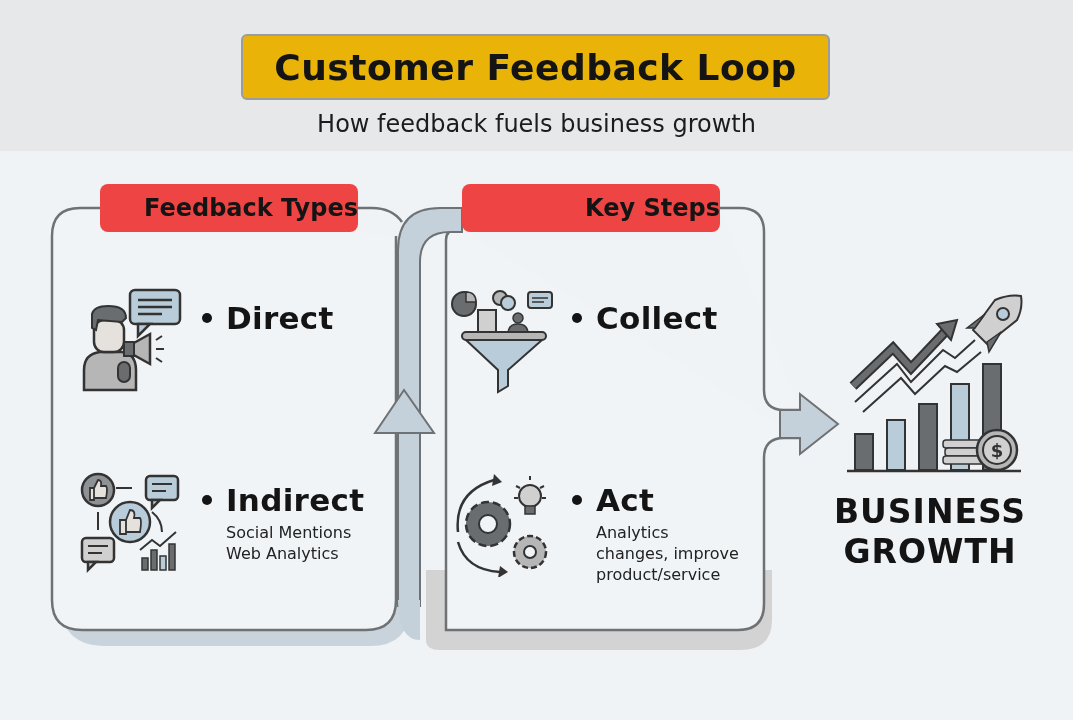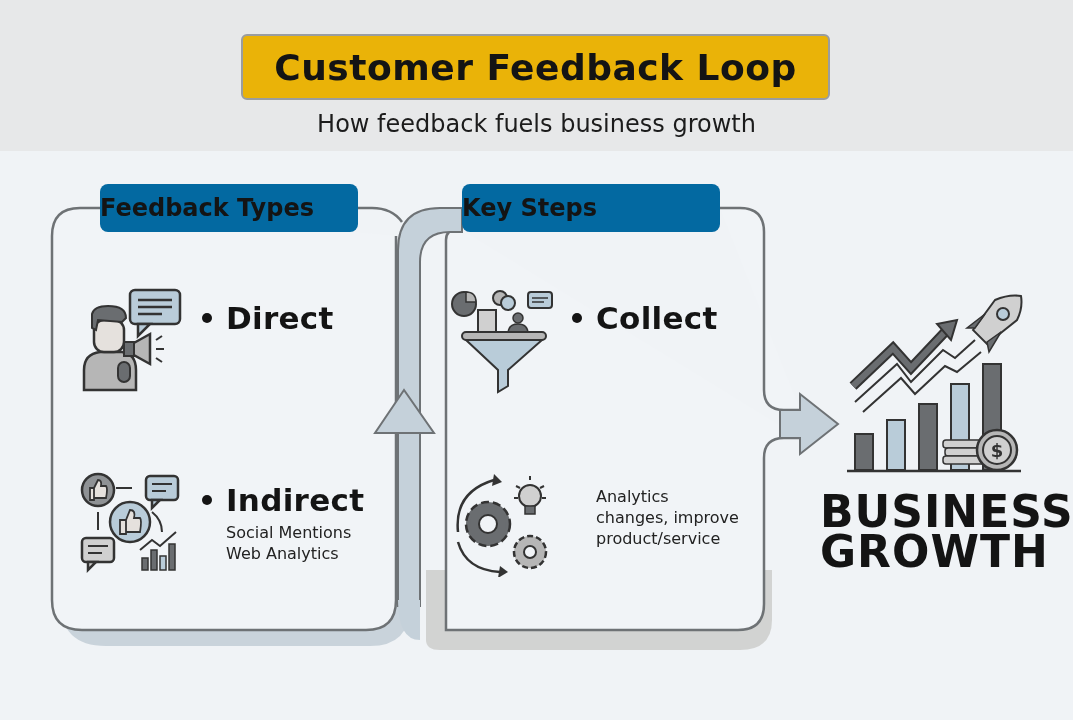--- a/index.html
+++ b/index.html
@@ -2,27 +2,27 @@
 <html><head>
 <meta charset="utf-8">
 <style>
   html, body { margin:0; padding:0; }
   body { width:1073px; height:720px; position:relative; overflow:hidden; background:#f0f3f6; font-family:"DejaVu Sans", sans-serif; color:#141414; }
   .header-band { position:absolute; left:0; top:0; width:1073px; height:151px; background:#e7e8e9; }
   .title-box { position:absolute; left:241px; top:34px; width:589px; height:66px; box-sizing:border-box; border:2px solid #9a9da0; border-radius:6px; background:#eab308; display:flex; align-items:center; justify-content:center; }
   .title { font-weight:bold; font-size:36px; letter-spacing:0.5px; color:#141414; }
   .subtitle { position:absolute; left:0; width:1073px; top:110px; text-align:center; font-size:24px; color:#1c1c1c; }
   svg.frame { position:absolute; left:0; top:0; }
-  .pill { position:absolute; height:48px; border-radius:8px; background:#0369a1; display:flex; align-items:center; justify-content:flex-start; font-weight:bold; font-size:24px; color:#141414; }
+  .pill { position:absolute; height:48px; border-radius:8px; background:#ef4444; display:flex; align-items:center; justify-content:flex-end; font-weight:bold; font-size:24px; color:#141414; }
   .item { position:absolute; }
   .item .head { font-size:31px; font-weight:bold; color:#141414; display:flex; align-items:center; letter-spacing:0.3px; }
   .item .dot { display:inline-block; width:10px; height:10px; border-radius:50%; background:#141414; margin-right:14px; }
   .item .desc { font-size:16px; line-height:21px; color:#222; margin-left:24px; margin-top:4px; }
   .icon { position:absolute; }
-  .growth-label { position:absolute; left:820px; top:492px; width:220px; text-align:center; font-weight:bold; font-size:44px; line-height:40px; letter-spacing:1px; color:#141414; }
+  .growth-label { position:absolute; left:820px; top:492px; width:220px; text-align:center; font-weight:bold; font-size:33px; line-height:40px; letter-spacing:1px; color:#141414; }
 </style>
 </head>
 <body>
 
 <div class="header-band"></div>
 <div class="title-box">
   <span class="title">Customer Feedback Loop</span>
 </div>
 <div class="subtitle">How feedback fuels business growth</div>
 
@@ -145,20 +145,24 @@
 </div>
 
 <div class="item" style="left:572px; top:300px;">
   <div class="head">
       <span class="dot"></span>
       <span>Collect</span>
     </div>
 </div>
 
 <div class="item" style="left:572px; top:482px;">
+  <div class="head">
+      <span class="dot"></span>
+      <span>Act</span>
+    </div>
   <div class="desc">
     <div>Analytics</div>
     <div>changes, improve</div>
     <div>product/service</div>
   </div>
 </div>
 
 <svg class="icon" style="left:845px; top:290px;" width="185" height="185" viewBox="0 0 185 185">
   <polyline points="8,96 48,58 66,78 100,42" fill="none" stroke="#333" stroke-width="10"></polyline>
   <polyline points="8,96 48,58 66,78 100,42" fill="none" stroke="#6a6d70" stroke-width="6"></polyline>

